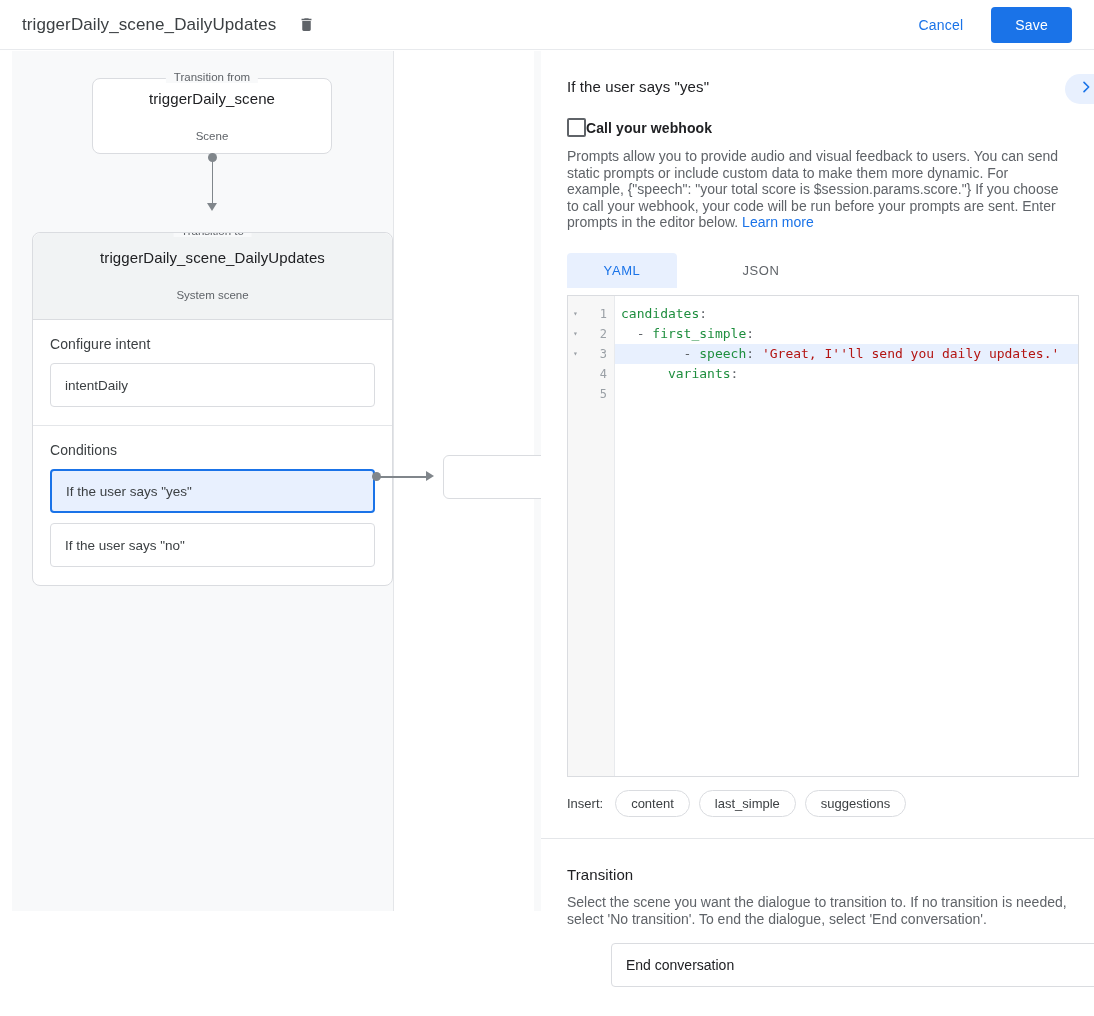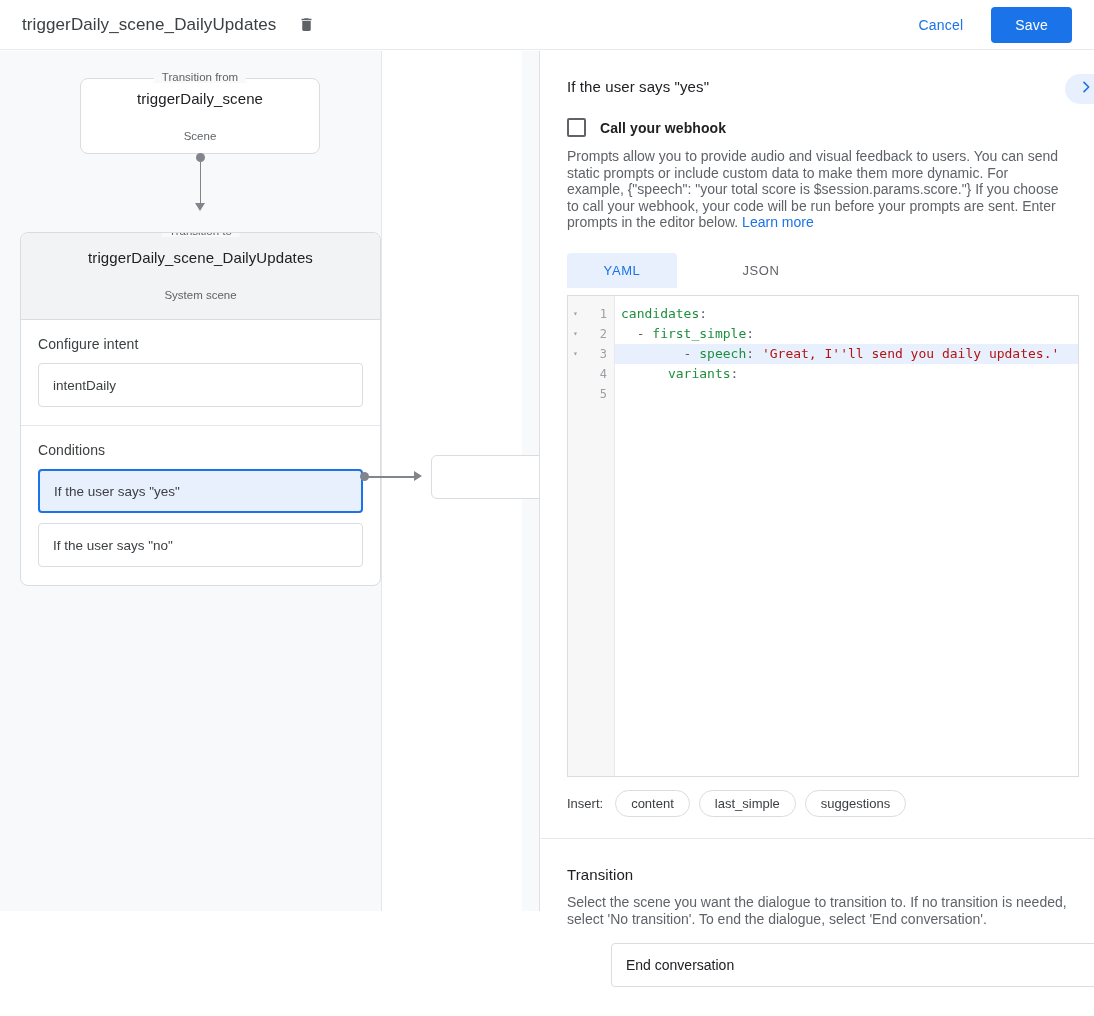--- a/index.html
+++ b/index.html
@@ -60,21 +60,21 @@
     height: 36px;
     border-radius: 4px;
     cursor: pointer;
     letter-spacing: .2px;
     font-family: "Liberation Sans", sans-serif;
   }
 
   
   .canvas {
     position: absolute;
-    top: 51px; left: 0;
+    top: 51px; left: 12px;
     width: 540px; height: 860px;
     background: #f8f9fa;
     border-right: 1px solid #e0e0e0;
     overflow: hidden;
   }
   .canvas-inner { position: absolute; top: 0; left: 0; width: 540px; height: 965px; }
 
   
   .canvas-whitestrip {
     position: absolute;
@@ -233,21 +233,21 @@
     background: #e8f0fe;
     border-radius: 16px;
     display: flex; align-items: center; justify-content: center;
     cursor: pointer;
   }
 
   
   .check-row {
     display: flex; align-items: center;
     margin-top: 23px;
-    gap: 14px;
+    gap: 0;
   }
   .cbox {
     width: 19px; height: 19px;
     border: 2px solid #5f6368;
     border-radius: 2px;
     background: #ffffff;
     flex: none;
     cursor: pointer;
   }
   .cbox.checked {

